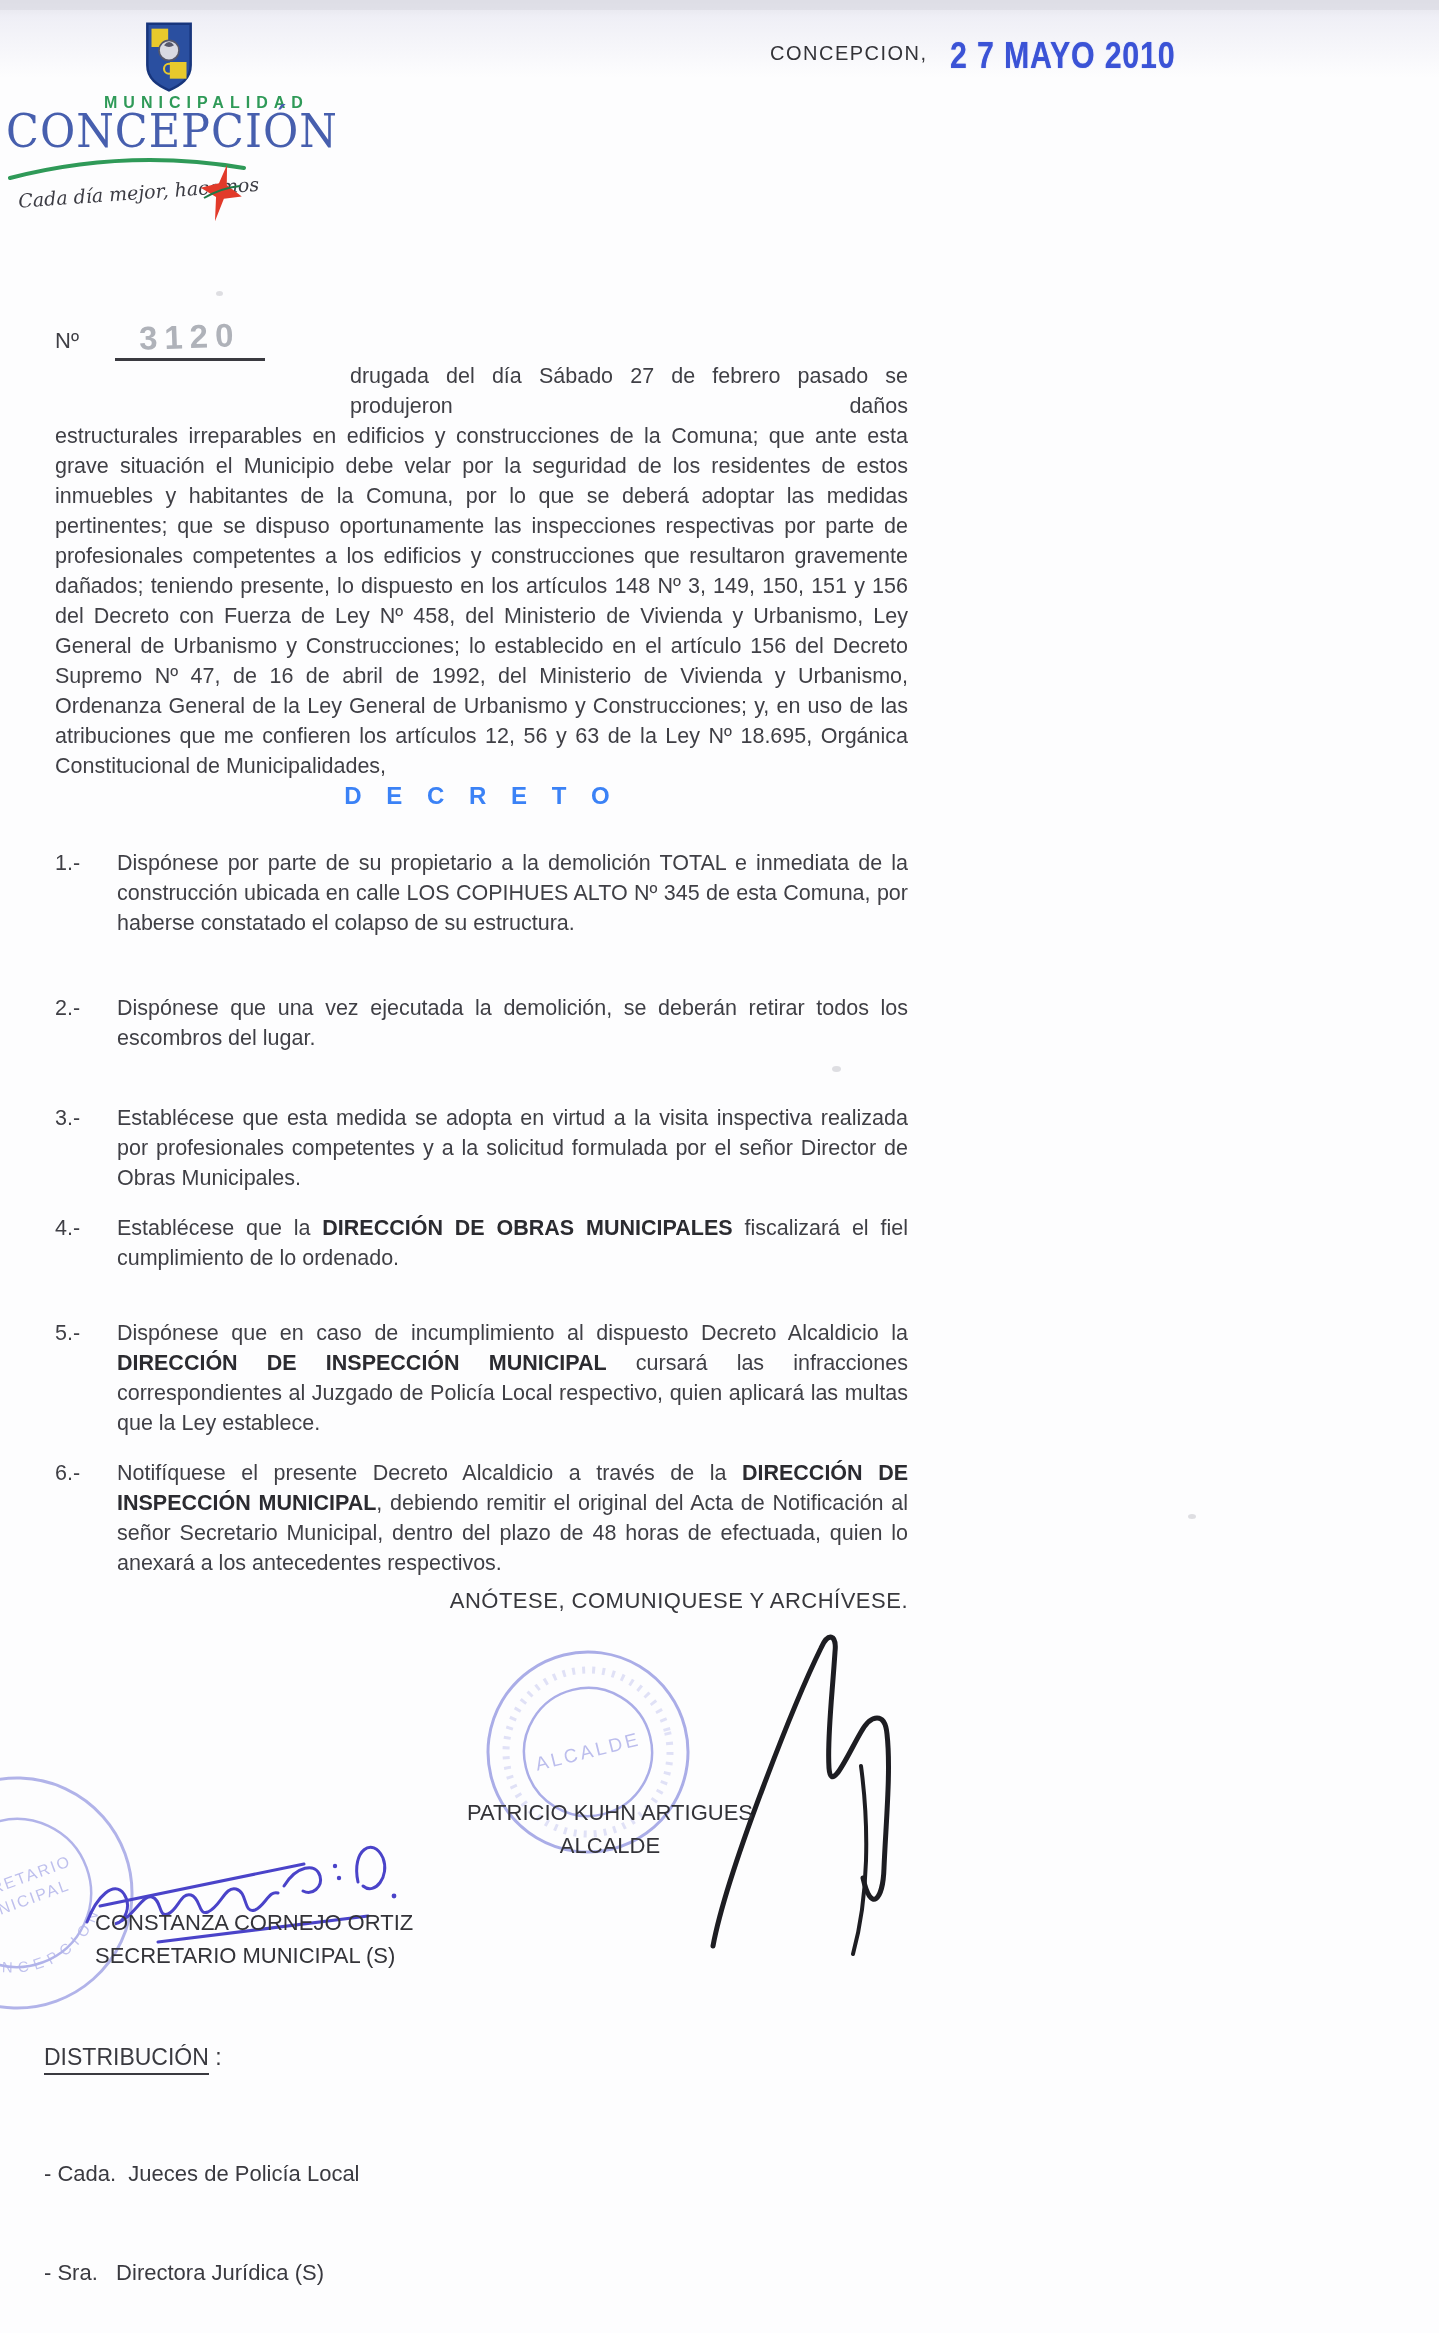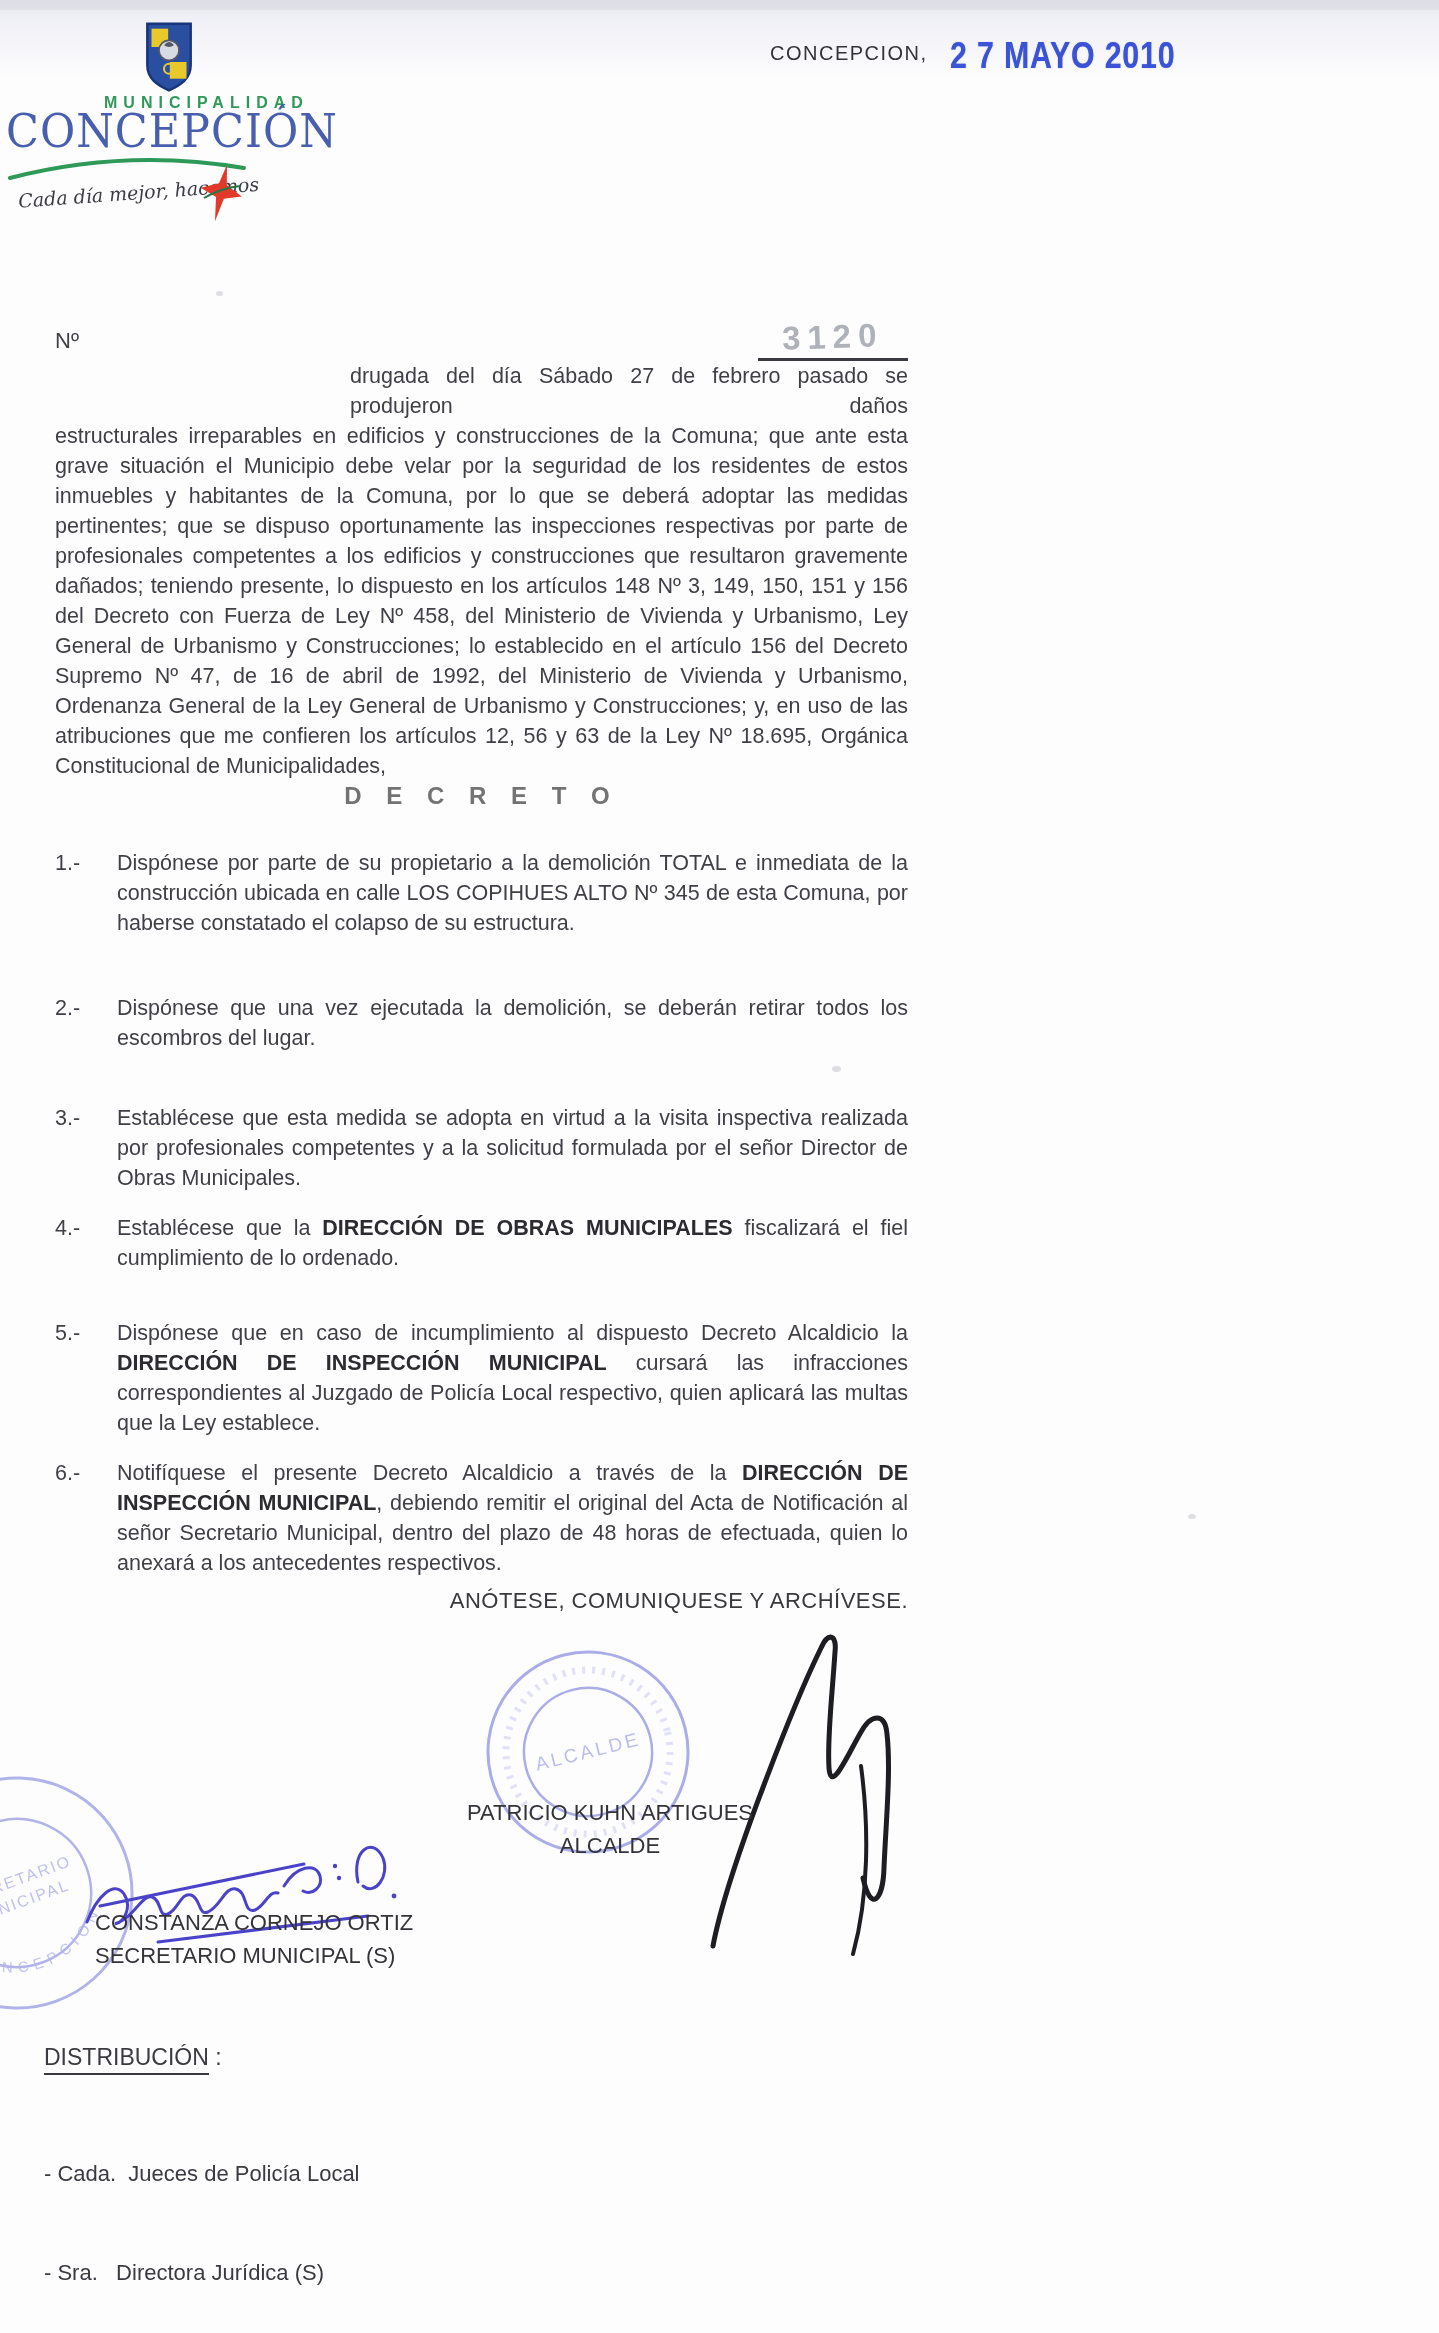--- a/index.html
+++ b/index.html
@@ -39,38 +39,38 @@
   .date-city { font-size:20px; letter-spacing:1.5px; color:#333338; vertical-align:8px; }
   .datestamp {
     display:inline-block; margin-left:18px; font-size:37px; font-weight:700;
     color:#3b53d6; letter-spacing:1px; transform:scaleX(.82); transform-origin:left center;
     text-shadow:0 0 1px rgba(59,83,214,.65);
   }
 
   
   .doc { font-size:21.5px; line-height:30px; }
   .vistos { position:absolute; left:55px; top:322px; width:853px; }
-  .vistos-l1 { display:flex; align-items:baseline;justify-content:space-between; }
+  .vistos-l1 { display:flex; align-items:baseline; }
   .num-label { font-size:22px; flex:none; }
   .num-stamp-wrap {
     flex:none; display:inline-block; width:150px; margin-left:36px;
     border-bottom:3px solid #3a3a40; text-align:center; height:36px;
   }
   .num-stamp {
     display:inline-block; font-size:33px; font-weight:700; color:#a2a5ae;
     letter-spacing:7px; transform:rotate(-2deg); opacity:.85;
   }
   .l1-text { flex:1; margin-left:16px; text-align:justify; text-align-last:justify; }
   .vistos-l2 { margin-left:295px; text-align:justify; text-align-last:justify; }
   .vistos-body { text-align:justify; }
 
   
   .decreto {
     position:absolute; left:55px; width:853px; top:782px; text-align:center;
-    font-size:24px; font-weight:700; letter-spacing:9px; color:#737373;
+    font-size:24px; font-weight:700; letter-spacing:9px; color:#3b82f6;
   }
   .item { position:absolute; left:55px; width:853px; display:flex; }
   .item-num { width:62px; flex:none; }
   .item-body { flex:1; text-align:justify; }
   .item-body b { color:#2b2b30; }
   .it1 { top:848px; } .it2 { top:993px; } .it3 { top:1103px; }
   .it4 { top:1213px; } .it5 { top:1318px; } .it6 { top:1458px; }
 
   .closing {
     position:absolute; left:55px; width:853px; top:1588px; text-align:right;

